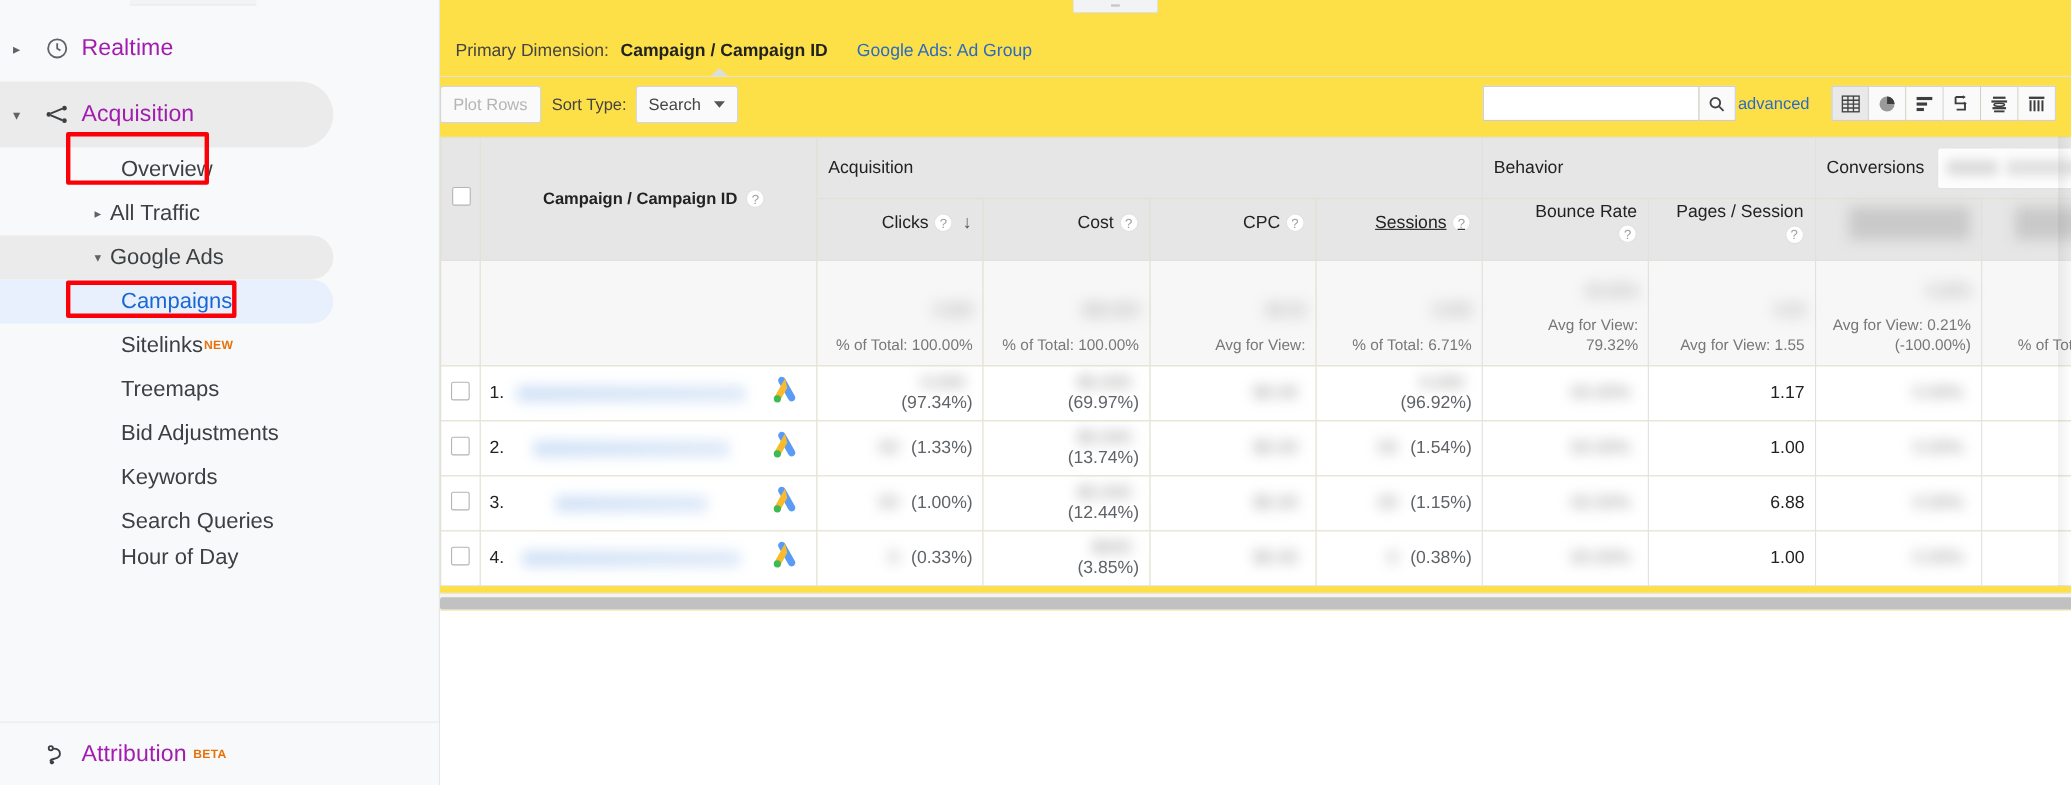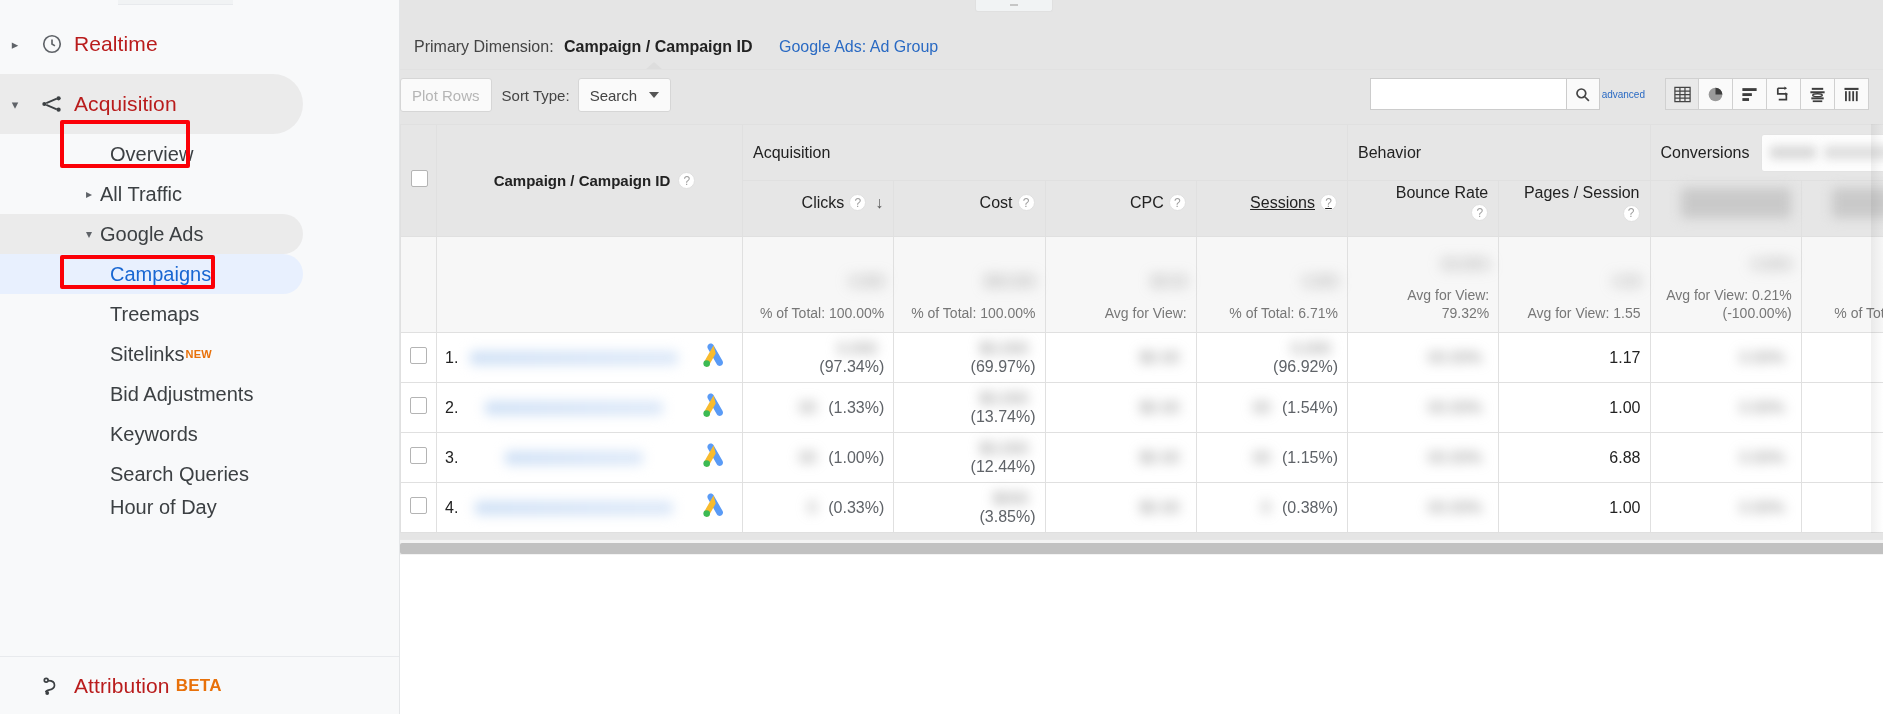--- a/index.html
+++ b/index.html
@@ -34,21 +34,21 @@
     display:flex; align-items:center; justify-content:center;
   }
   .nav-arrow.right::before { content: "\25B8"; font-size: 13px; }
   .nav-arrow.down::before  { content: "\25BE"; font-size: 13px; }
   .nav-icon {
     width: 44px; flex: 0 0 44px;
     display: flex; align-items: center; justify-content: center;
     color: #5f6368;
   }
   .nav-label {
-    font-size: 21px; color: #b91c1c; letter-spacing: .1px;
+    font-size: 21px; color: #a21caf; letter-spacing: .1px;
     font-family: "Liberation Sans", sans-serif;
   }
   .nav-row.expanded-parent {
     background: #ebebeb; border-radius: 0 40px 40px 0;
     width: 303px;
   }
   .nav-sub {
     display:flex; align-items:center; height: 40px;
     padding-left: 110px; cursor: pointer; position: relative;
   }
@@ -63,38 +63,38 @@
   }
   .nav-sub.selected {
     background: #e8f0fe; border-radius: 0 40px 40px 0; width: 303px;
   }
   .nav-sub.selected .sub-label { color: #1967d2; }
   .badge-new {
     font-size: 11px; color: #e8710a; font-weight: bold;
     vertical-align: super; margin-left: 1px; letter-spacing:.3px;
   }
   .badge-beta {
-    font-size: 17px; color: #e8710a; font-weight: bold;
+    font-size: 11px; color: #e8710a; font-weight: bold;
     vertical-align: super; margin-left: 6px; letter-spacing:.3px;
   }
   .sidebar-footer {
     position: absolute; bottom: 0; left: 0; width: 400px; height: 58px;
     background: #f8f9fa; border-top: 1px solid #e8eaed;
     display: flex; align-items: center;
   }
 
   
   .redbox {
     position: absolute; border: 4px solid #fb0007;
     border-radius: 2px; pointer-events: none; z-index: 30;
   }
   #arrow-svg { position:absolute; z-index:31; pointer-events:none; }
 
   
-  #main { flex: 1; position: relative; background:#e5e5e5; height:555px; overflow:hidden; }
+  #main { flex: 1; position: relative; background:#fde047; height:555px; overflow:hidden; }
   .top-stub {
     position: absolute; top: 0; left: 575px; width: 78px; height: 12px;
     background: #f1f3f4; border: 1px solid #e0e0e0; border-top: none;
     border-radius: 0 0 3px 3px;
   }
   .top-stub::after{
     content:""; position:absolute; left:50%; top:4px; margin-left:-4px;
     width:8px; height:2px; background:#c6c6c6;
   }
 
@@ -137,21 +137,21 @@
   .search-wrap { display: flex; height: 32px; }
   .search-input {
     width: 196px; height: 32px; border: 1px solid #ccc; border-right: none;
     background: #fff; outline: none; font-size: 14px; padding: 0 6px;
     font-family:"Liberation Sans", sans-serif;
   }
   .search-btn {
     width: 34px; height: 32px; border: 1px solid #ccc; background: #fafafa;
     display: flex; align-items: center; justify-content: center; cursor: pointer;
   }
-  .advanced-link { color: #2a6ac3; font-size: 10px; margin-left: 2px; cursor: pointer; }
+  .advanced-link { color: #2a6ac3; font-size: 15px; margin-left: 2px; cursor: pointer; }
   .view-group { display: flex; margin-left: 20px; }
   .view-btn {
     width: 34px; height: 32px; border: 1px solid #d0d0d0; border-left: none;
     background: #fafafa; display: flex; align-items: center; justify-content: center;
     cursor: pointer;
   }
   .view-btn:first-child { border-left: 1px solid #d0d0d0; }
   .view-btn.active { background: #e9e9e9; }
 
   
@@ -266,25 +266,25 @@
 
     <div class="nav-sub has-arrow active-parent">
       <span class="sub-arrow">▾</span>
       <span class="sub-label">Google Ads</span>
     </div>
 
     <div class="nav-sub selected">
       <span class="sub-label">Campaigns</span>
     </div>
     <div class="nav-sub">
-      <span class="sub-label">Treemaps</span>
-    </div>
-    <div class="nav-sub">
       <span class="sub-label">Sitelinks</span>
       <span class="badge-new">NEW</span>
+    </div>
+    <div class="nav-sub">
+      <span class="sub-label">Treemaps</span>
     </div>
     <div class="nav-sub">
       <span class="sub-label">Bid Adjustments</span>
     </div>
     <div class="nav-sub">
       <span class="sub-label">Keywords</span>
     </div>
     <div class="nav-sub">
       <span class="sub-label">Search Queries</span>
     </div>

